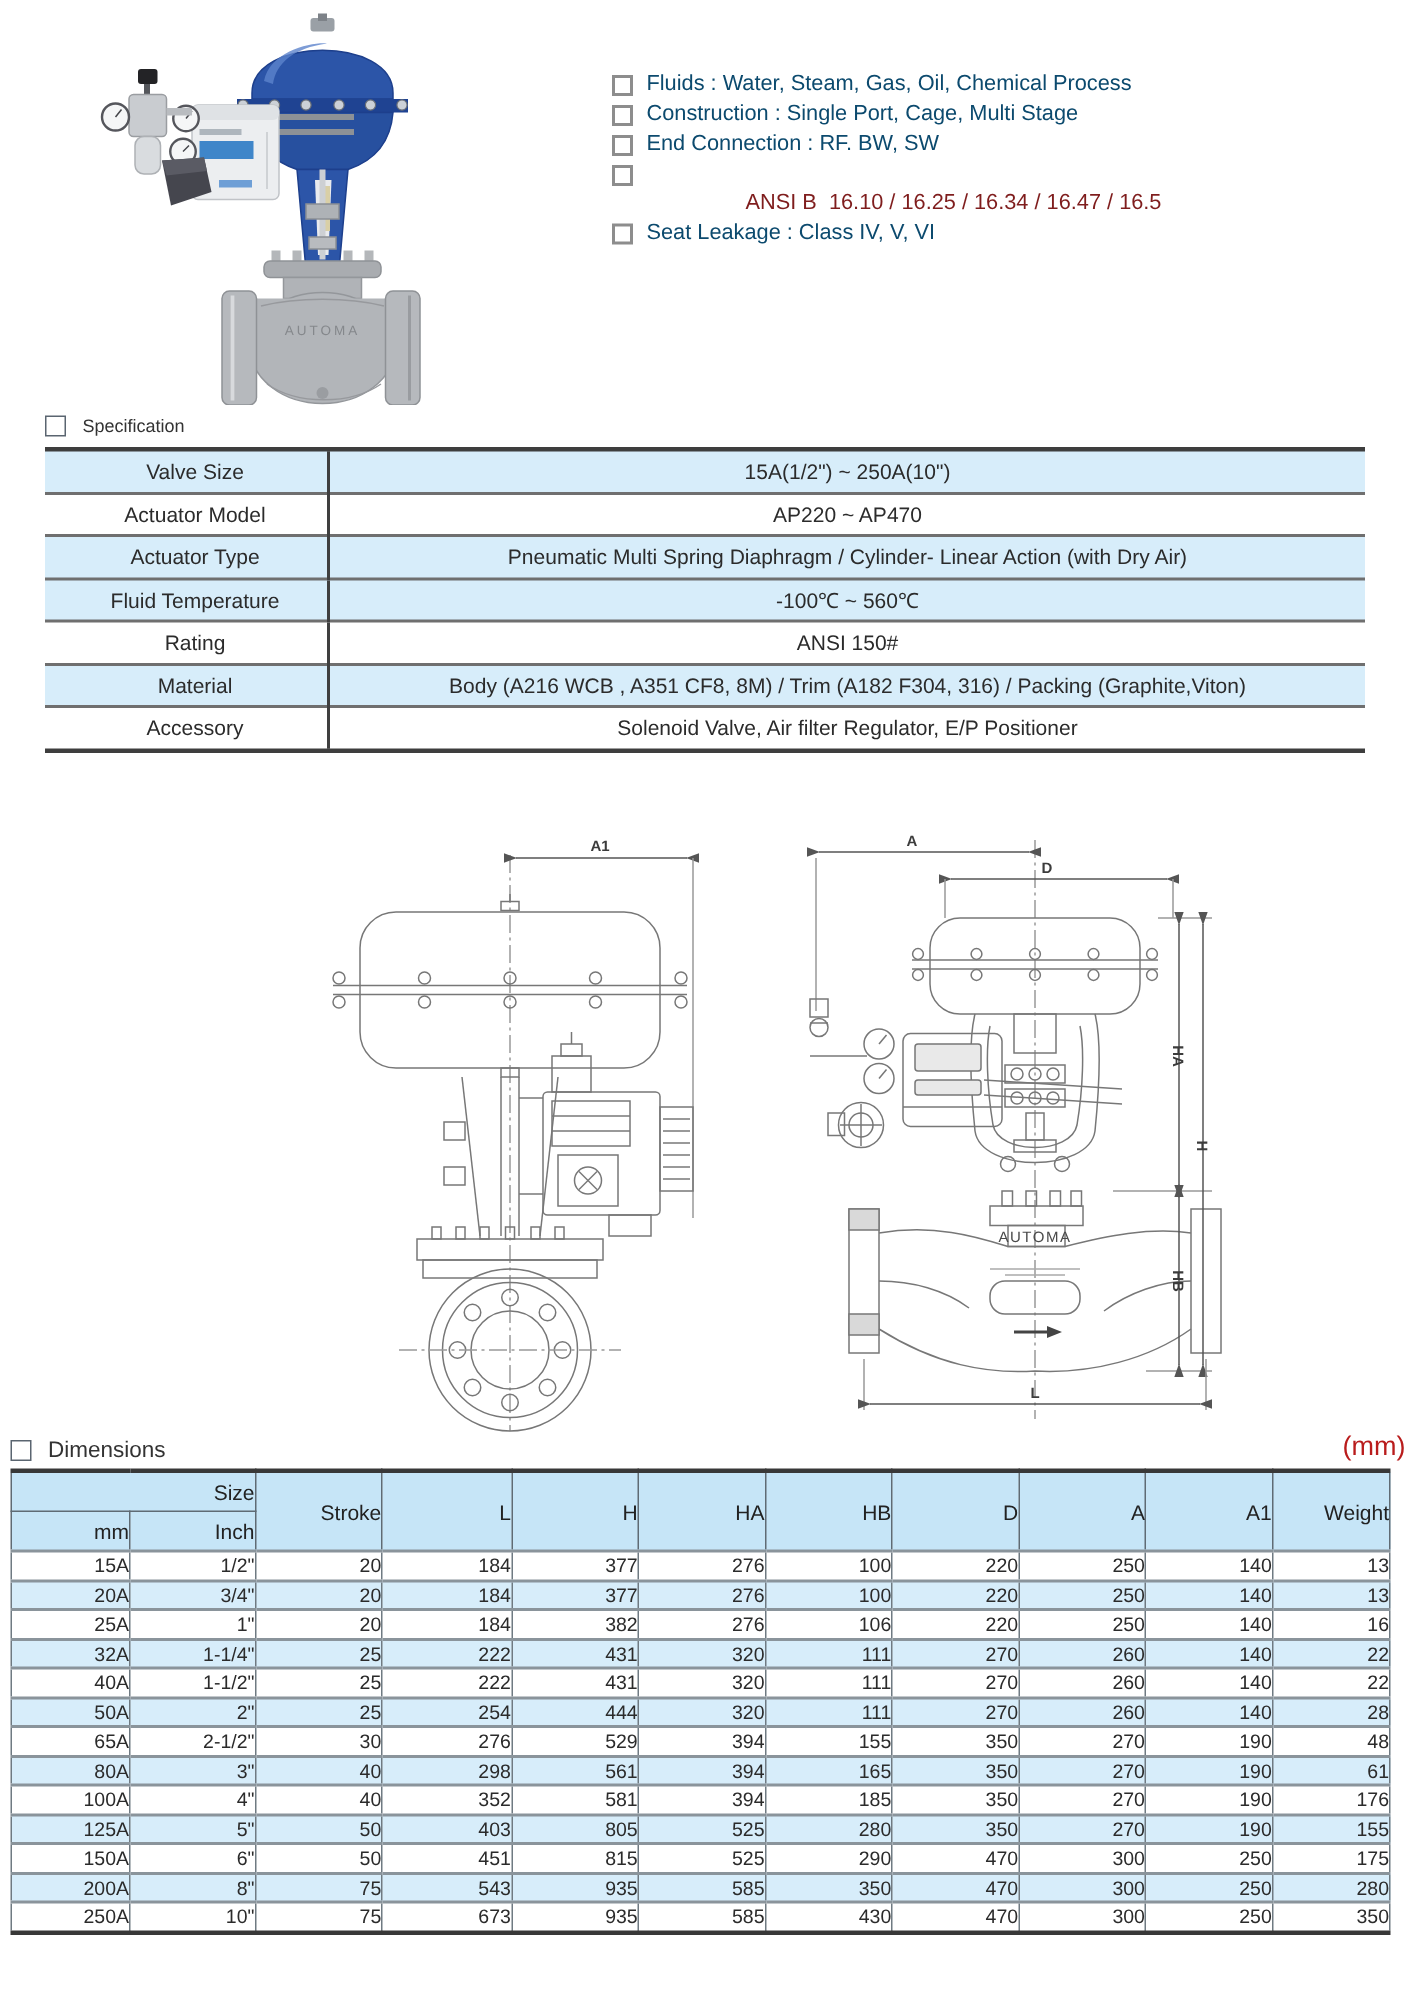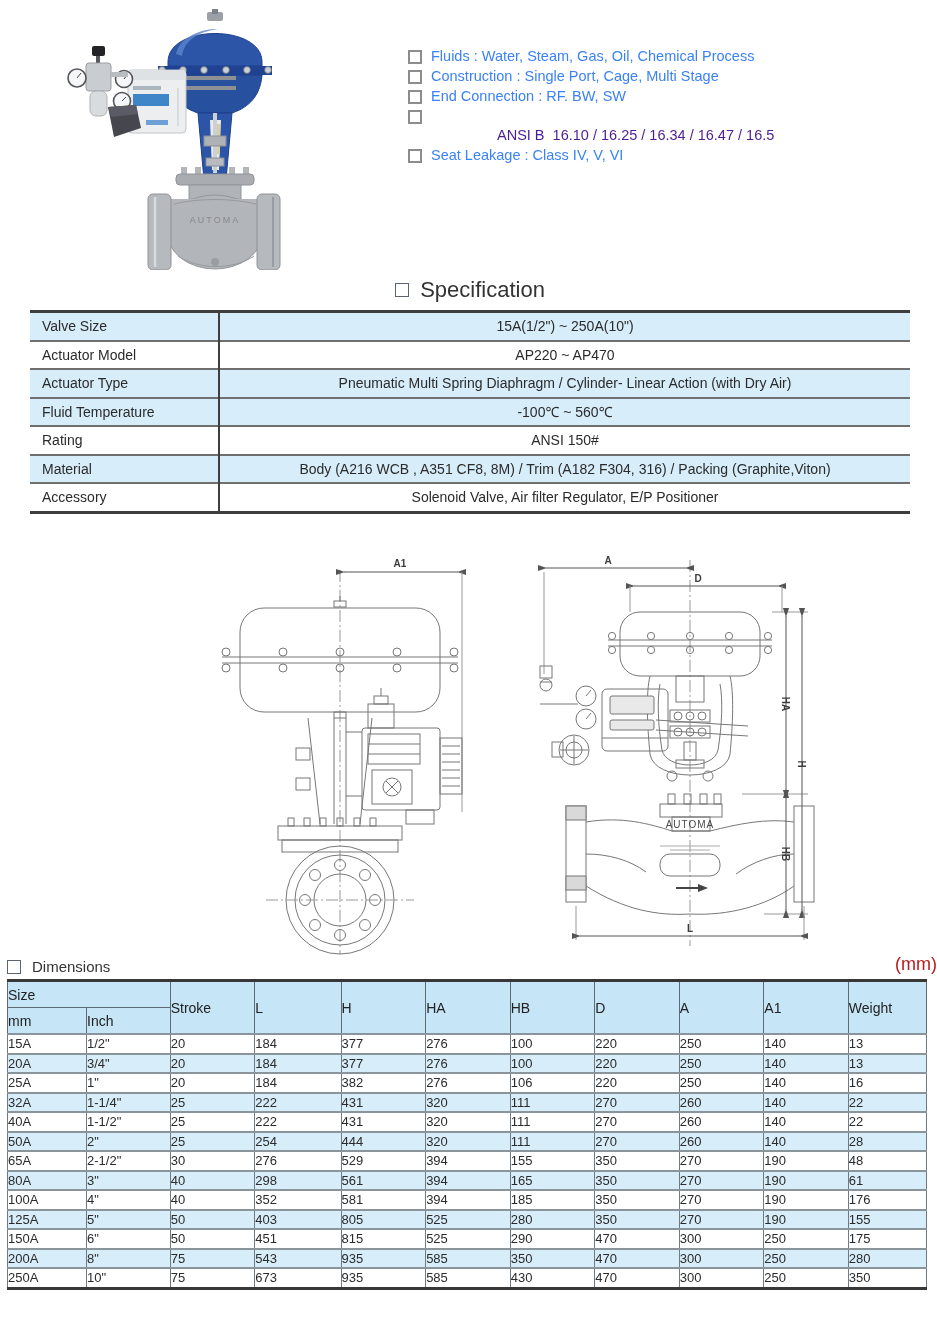--- a/index.html
+++ b/index.html
@@ -9,46 +9,46 @@
 
   
   .photo{left:58px;top:8px;width:312px;height:262px;}
 
   
   .standards{left:407px;top:36px;width:526px;}
   .std-title{display:flex;align-items:center;font-size:20px;color:#3a3a3a;letter-spacing:.2px;}
   .std-bullet{width:17px;height:17px;border-radius:5px;flex:none;margin-right:8px;
               background:radial-gradient(circle at 38% 34%, #cfcfcf 0%, #8a8a8a 45%, #343434 85%);}
   .std-list{margin-top:13px;}
-  .std-item{display:flex;align-items:flex-start;margin-top:5px;font-size:14.5px;color:#3b82f6;line-height:15px;}
+  .std-item{display:flex;align-items:flex-start;margin-top:5px;font-size:14.5px;color:#0c4a6e;line-height:15px;}
   .cb{width:10px;height:10px;border:2px solid #8d8d8d;flex:none;margin:1px 9px 0 1px;background:#fff;}
-  .std-cont{margin-left:90px;margin-top:4px;font-size:14.5px;color:#4c1d95;line-height:15px;white-space:pre;}
+  .std-cont{margin-left:90px;margin-top:4px;font-size:14.5px;color:#7f1d1d;line-height:15px;white-space:pre;}
 
   
   .sec-head{display:flex;align-items:center;color:#333;}
   .sec-cb{width:12px;height:12px;border:1.6px solid #5a6570;flex:none;margin-right:11px;background:#fff;}
-  .spec-head{font-size:22px;justify-content:center;}
+  .spec-head{font-size:12px;}
   .dims-head-wrap{display:flex;align-items:flex-end;}
   .dims-head{font-size:15px;}
   .dims-unit{margin-left:auto;font-size:18px;color:#b91c1c;padding-right:2px;}
 
   
   .spec{left:30px;top:277px;width:880px;}
   table{border-collapse:collapse;}
   .spec-table{width:880px;margin-top:7px;font-size:14px;border-top:3px solid #3e3e3e;border-bottom:3px solid #3e3e3e;}
   .spec-table td{height:26.5px;border-top:2px solid #6f6f6f;padding:0;}
   .spec-table tr:first-child td{border-top:none;}
-  .spec-table td.lbl{width:176px;border-right:2px solid #3f3f3f;padding-left:12px;text-align:left;}
+  .spec-table td.lbl{width:176px;border-right:2px solid #3f3f3f;padding-left:12px;text-align:center;}
   .spec-table td.val{text-align:center;}
   .spec-table td.val sup{font-size:10px;}
   tr.blue td{background:#d7edfa;}
 
   
   .dims{left:7px;top:954px;width:932px;}
-  .dims-table{width:920px;margin-top:4px;table-layout:fixed;text-align:left;
+  .dims-table{width:920px;margin-top:4px;table-layout:fixed;text-align:right;
               border-top:3px solid #383838;border-bottom:3px solid #383838;font-size:13px;}
   .dims-table th{background:#c6e5f7;font-weight:normal;font-size:14px;color:#222;
                  border:1px solid #5f6b74;height:25px;padding:0;}
   .dims-table td{border-left:1px solid #6f7a82;border-right:1px solid #6f7a82;
                  border-top:2px solid #8a949b;height:17.5px;padding:0;}
   .dims-table thead tr:first-child th{border-top:none;}
 
   
   .draw1{left:210px;top:556px;}
   .draw2{left:538px;top:554px;}

